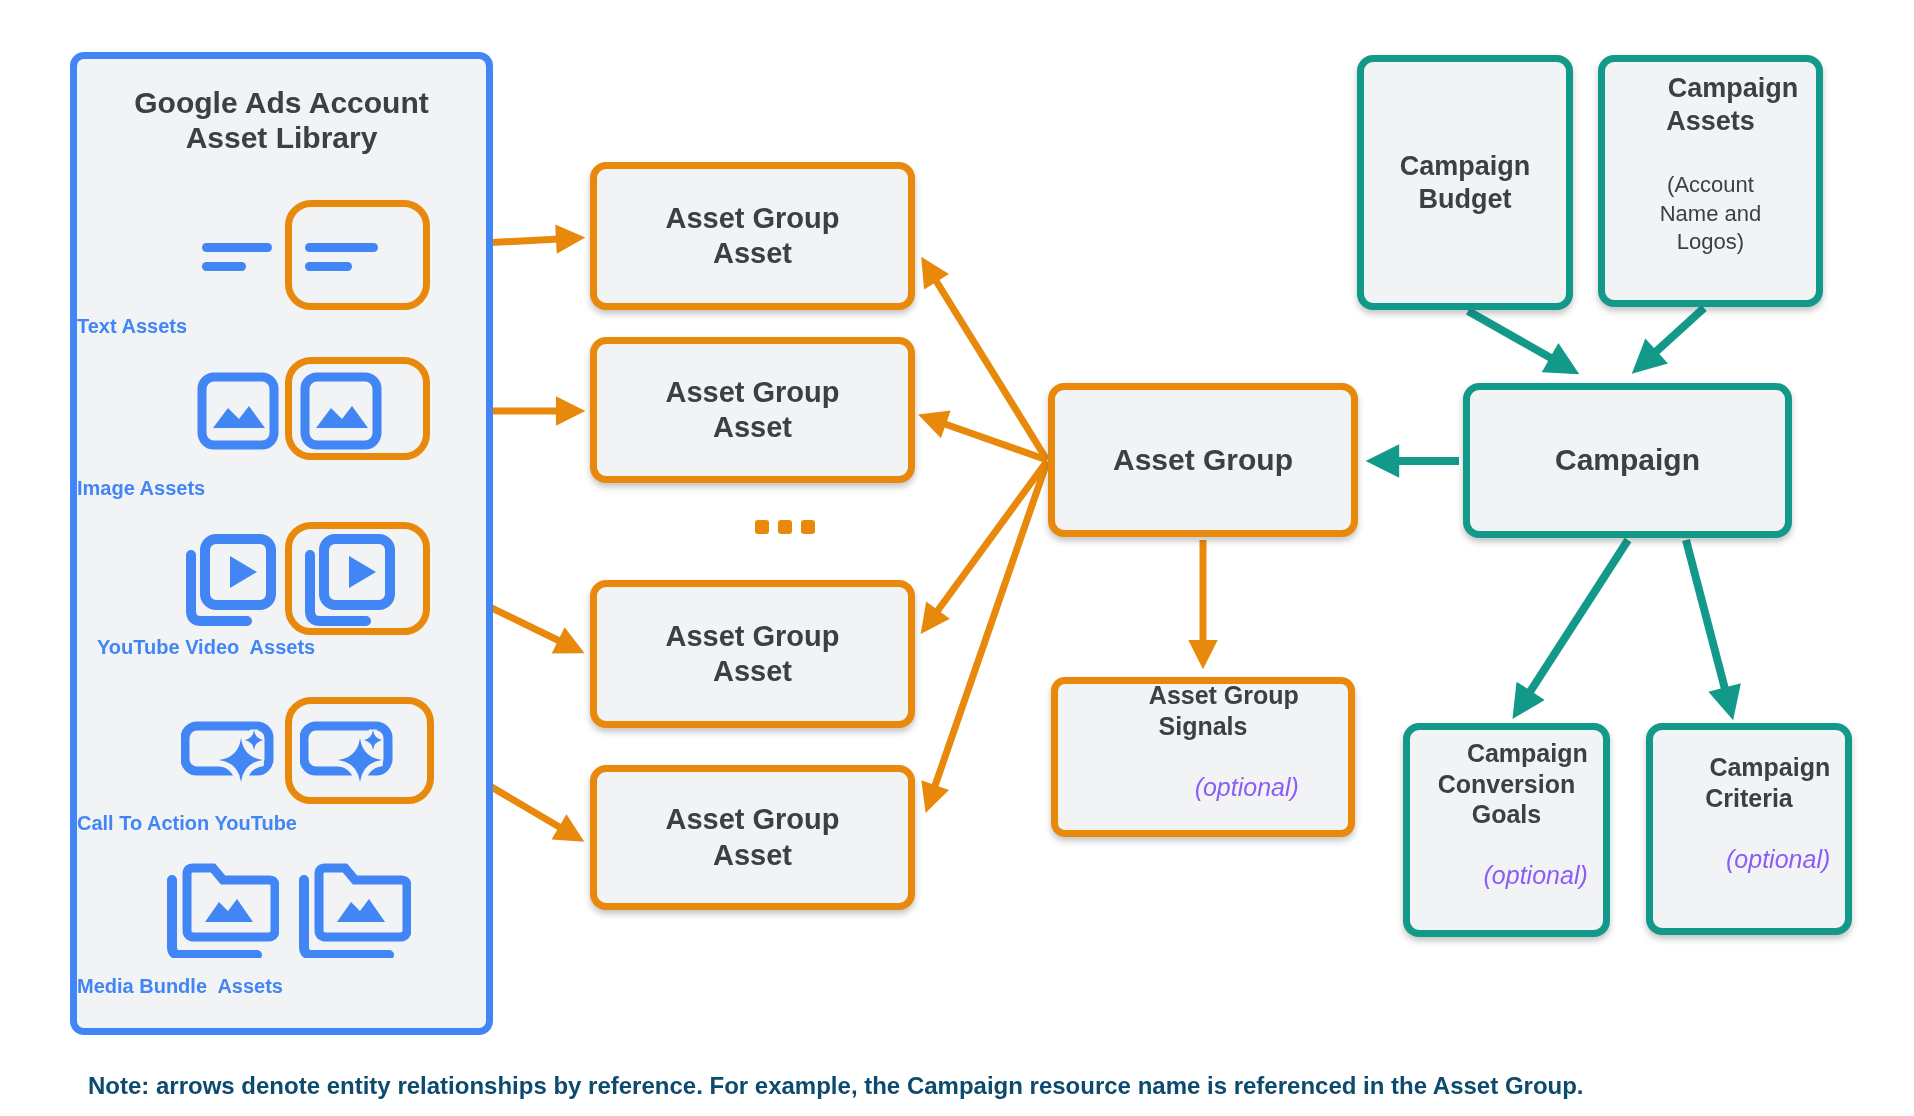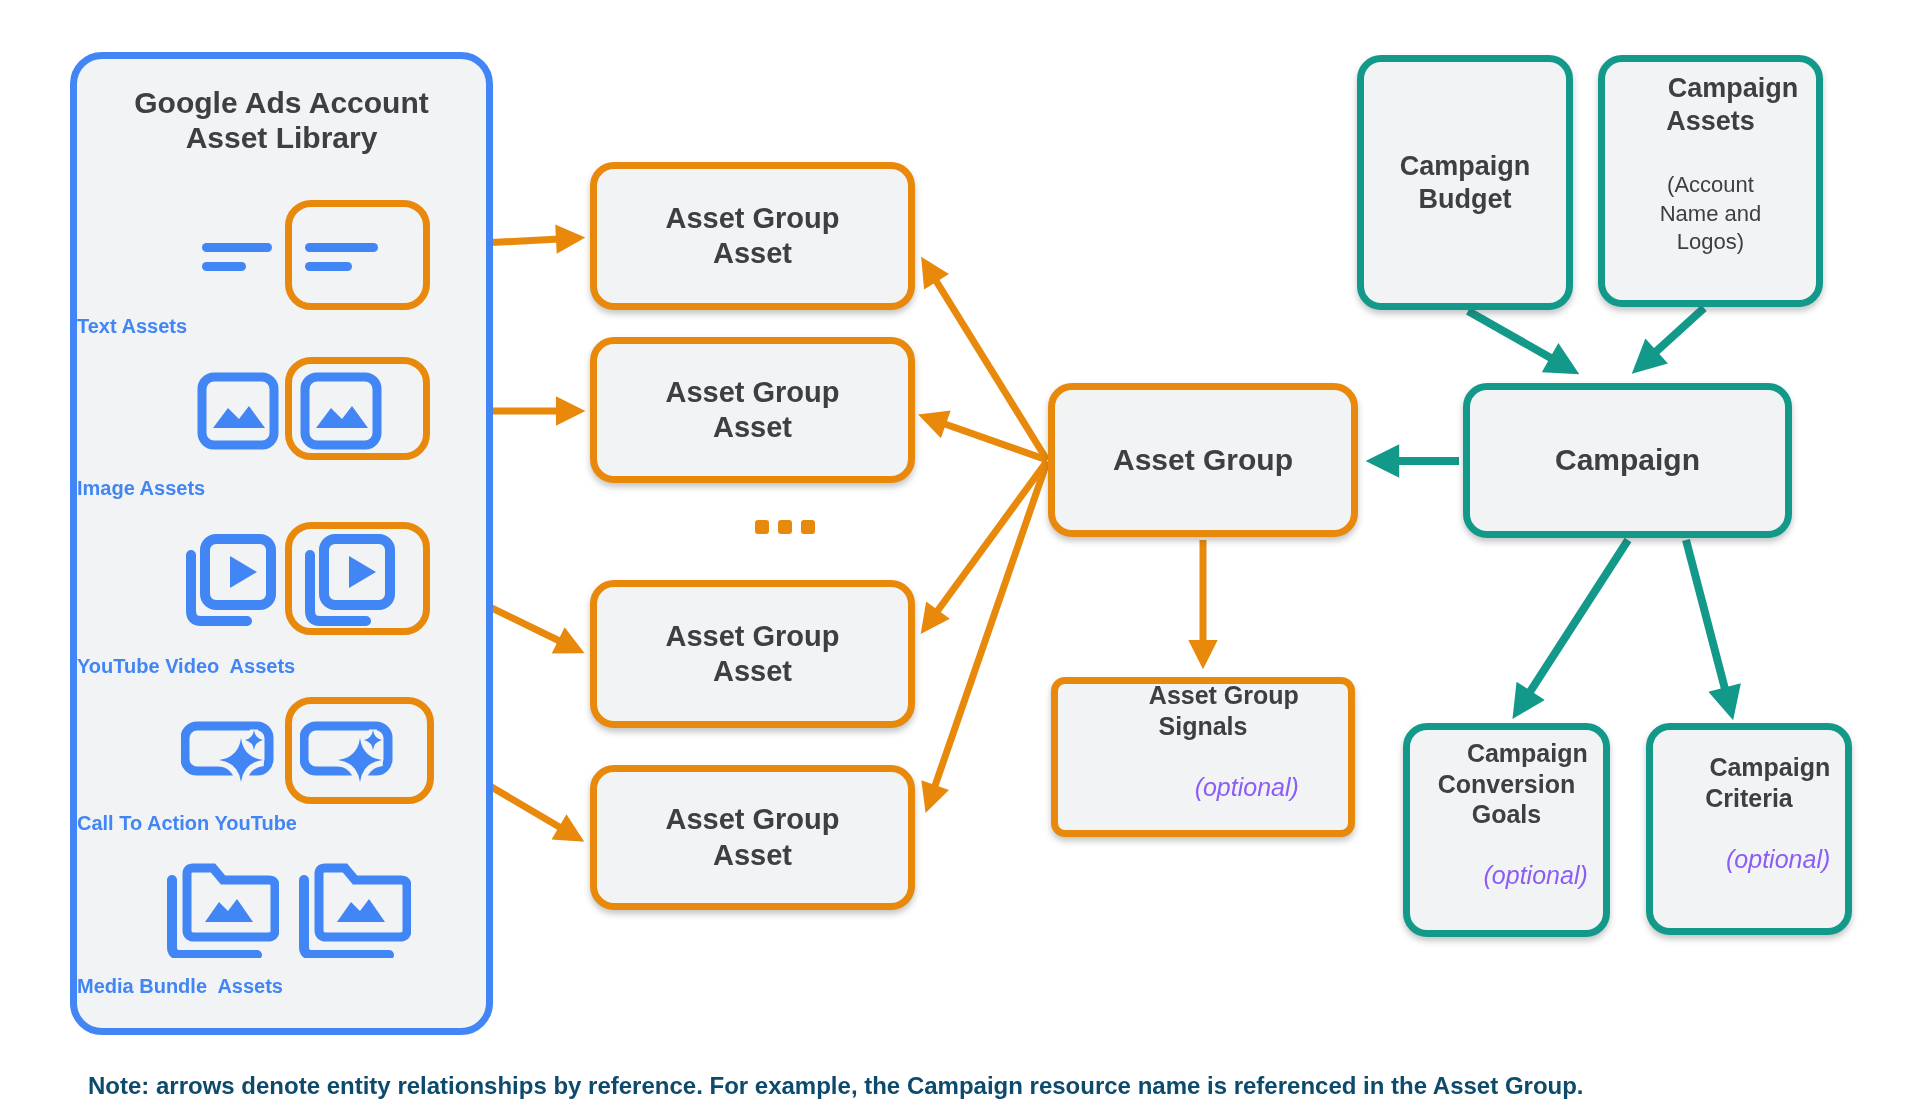--- a/index.html
+++ b/index.html
@@ -4,37 +4,37 @@
 <style>
   html,body{margin:0;padding:0;background:#ffffff;}
   #stage{
     position:relative;width:1914px;height:1116px;background:#ffffff;overflow:hidden;
     font-family:"Liberation Sans","DejaVu Sans",sans-serif;color:#3C4043;
   }
   .abs{position:absolute;box-sizing:border-box;}
   .pre{white-space:pre-wrap;}
   
   .node{
-    position:absolute;box-sizing:border-box;background:#F1F3F4;border-radius:24px;
+    position:absolute;box-sizing:border-box;background:#F1F3F4;border-radius:16px;
     display:flex;align-items:center;justify-content:center;text-align:center;
     box-shadow:0 4px 6px rgba(60,64,67,.30);
   }
   .orange-border{border:7px solid #E8890C;}
   .teal-border{border:7px solid #12998A;}
   .node .lbl{font-weight:700;color:#3C4043;line-height:1.22;}
   .lbl-30{font-size:30px;}
   .lbl-29{font-size:29px;}
   .lbl-27{font-size:27px;}
   .lbl-25{font-size:25px;}
   .qual{display:block;font-weight:400;font-style:italic;font-size:25px;color:#8b5cf6;line-height:1.25;text-align:right;}
   .sub{display:block;font-weight:400;font-size:22px;color:#3C4043;line-height:1.3;}
   
   #library{
     position:absolute;left:70px;top:52px;width:423px;height:983px;box-sizing:border-box;
-    background:#F1F3F4;border:7px solid #4285F4;border-radius:32px;
+    background:#F1F3F4;border:7px solid #4285F4;border-radius:14px;
   }
   #library-title{
     position:absolute;left:0;top:26px;width:100%;text-align:center;
     font-size:30px;font-weight:700;color:#3C4043;line-height:1.17;
   }
   .asset-label{
     position:absolute;left:0;width:100%;
     font-size:20px;font-weight:700;color:#4285F4;
   }
   .wrap{
@@ -117,21 +117,21 @@
     <svg class="icon" style="left:106px;top:474px;" width="96" height="96" viewBox="0 0 96 96">
       <path d="M8,22 V78 Q8,88 18,88 H64" fill="none" stroke="#4285F4" stroke-width="10" stroke-linecap="round"></path>
       <rect x="22" y="6" width="66" height="66" rx="11" fill="none" stroke="#4285F4" stroke-width="10"></rect>
       <path d="M47,23 L47,55 L74,39 Z" fill="#4285F4"></path>
     </svg>
     <svg class="icon" style="left:225px;top:474px;" width="96" height="96" viewBox="0 0 96 96">
       <path d="M8,22 V78 Q8,88 18,88 H64" fill="none" stroke="#4285F4" stroke-width="10" stroke-linecap="round"></path>
       <rect x="22" y="6" width="66" height="66" rx="11" fill="none" stroke="#4285F4" stroke-width="10"></rect>
       <path d="M47,23 L47,55 L74,39 Z" fill="#4285F4"></path>
     </svg>
-    <div class="asset-label pre" style="top:596px;">YouTube Video  Assets</div>
+    <div class="asset-label pre" style="top:577px;margin-left:20px;">YouTube Video  Assets</div>
 
     <div class="wrap abs" style="left:208px;top:638px;width:149px;height:107px;"></div>
     <svg class="icon" style="left:104px;top:660px;" width="100" height="82" viewBox="0 0 100 82">
       <rect x="4" y="7" width="84" height="45" rx="12" fill="none" stroke="#4285F4" stroke-width="9"></rect>
       <path d="M60,19 Q62.6,38.4 82,41 Q62.6,43.6 60,63 Q57.4,43.6 38,41 Q57.4,38.4 60,19 Z" fill="#F1F3F4" stroke="#F1F3F4" stroke-width="12"></path>
       <path d="M73,11 Q74,19 82,21 Q74,23 73,31 Q72,23 64,21 Q72,19 73,11 Z" fill="#F1F3F4" stroke="#F1F3F4" stroke-width="8"></path>
       <path d="M60,19 Q62.6,38.4 82,41 Q62.6,43.6 60,63 Q57.4,43.6 38,41 Q57.4,38.4 60,19 Z" fill="#4285F4"></path>
       <path d="M73,11 Q74,19 82,21 Q74,23 73,31 Q72,23 64,21 Q72,19 73,11 Z" fill="#4285F4"></path>
     </svg>
     <svg class="icon" style="left:223px;top:660px;" width="100" height="82" viewBox="0 0 100 82">

